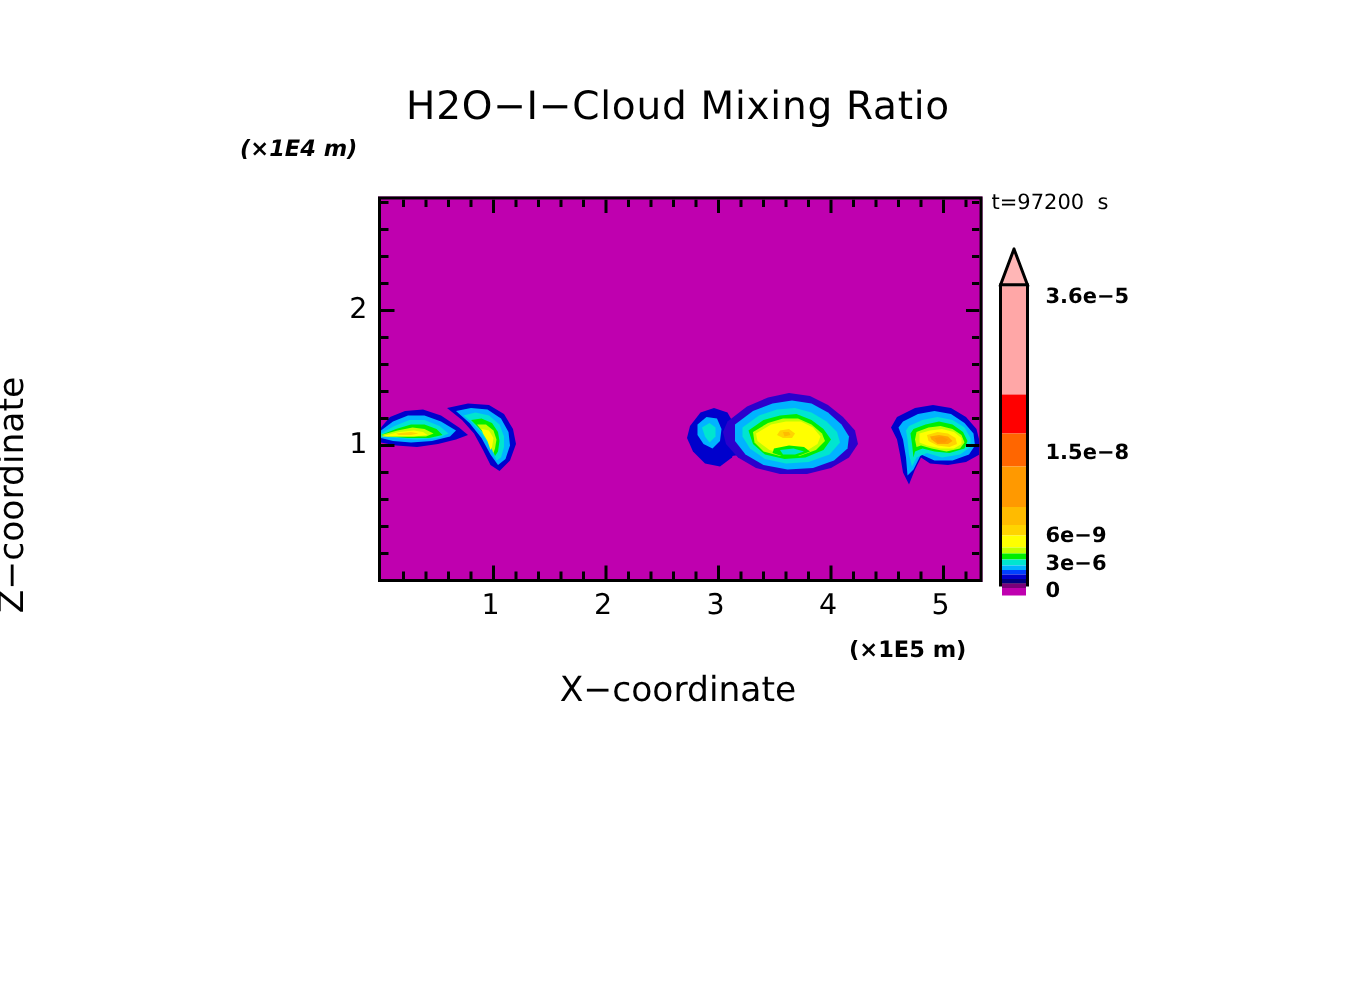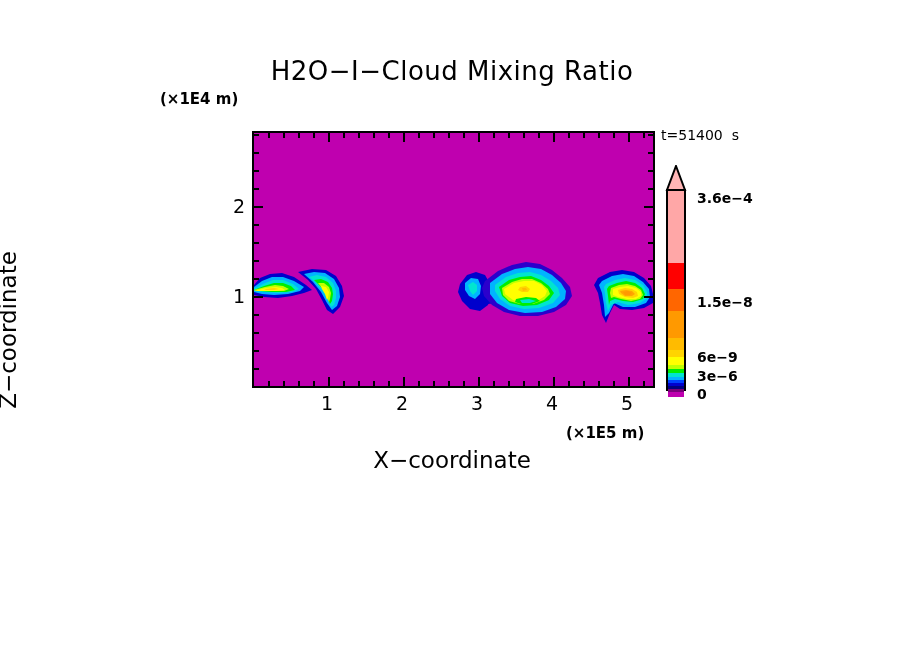--- a/index.html
+++ b/index.html
@@ -9,21 +9,21 @@
   }
   .abs{position:absolute;}
 
   
   #title{
     left:0;top:56px;width:904px;text-align:center;
     font-size:26px;letter-spacing:.5px;color:#000;
     font-family:"DejaVu Sans",sans-serif;white-space:pre;
   }
   #y-units{
-    left:160px;top:90px;font-size:15px;font-weight:bold;color:#000;white-space:pre;
+    left:160px;top:90px;font-size:15px;font-weight:bold;color:#000;white-space:pre;font-style:italic;
   }
   #x-units{
     left:566px;top:424px;font-size:15px;font-weight:bold;color:#000;white-space:pre;
   }
   #timestamp{
     left:661px;top:127px;font-size:14px;color:#000;white-space:pre;
   }
 
   
   #x-axis-title{
@@ -60,21 +60,21 @@
   .cb-band{width:100%;}
   #cb-arrow{left:664px;top:165px;width:24px;height:26px;}
   .cb-label{position:absolute;font-size:14px;font-weight:bold;color:#000;left:697px;white-space:pre;}
 </style>
 </head>
 <body>
 
 <div class="abs" id="title">H2O−I−Cloud Mixing Ratio</div>
 <div class="abs" id="y-units">(×1E4 m)</div>
 <div class="abs" id="x-units">(×1E5 m)</div>
-<div class="abs" id="timestamp">t=51400  s</div>
+<div class="abs" id="timestamp">t=97200  s</div>
 
 <div class="abs" id="x-axis-title">X−coordinate</div>
 <div class="abs" id="y-axis-title">Z−coordinate</div>
 
 <div class="abs" id="plot-frame">
   <svg id="contour-svg" width="399" height="253" viewBox="0 0 399 253">
     <rect x="0" y="0" width="399" height="253" fill="#BF00AF"></rect>
 
     <g>
       <path d="M0,152 L6,145 L16,141 L28,140 L40,144 L52,152 L58,157 L50,160 L38,163 L24,165 L10,164 L0,162 Z" fill="#0000CC"></path>
@@ -240,17 +240,17 @@
   <div class="cb-band" style="height:4px;background:#00EE00"></div>
   <div class="cb-band" style="height:4px;background:#00E5D0"></div>
   <div class="cb-band" style="height:3px;background:#00B4FF"></div>
   <div class="cb-band" style="height:3px;background:#0040FF"></div>
   <div class="cb-band" style="height:3px;background:#0000CC"></div>
   <div class="cb-band" style="height:3px;background:#000080"></div>
   <div class="cb-band" style="height:3px;background:#7A007A"></div>
   <div class="cb-band" style="height:5px;background:#BF00AF"></div>
 </div>
 
-<div class="cb-label" style="top:190px">3.6e−4</div>
+<div class="cb-label" style="top:190px">3.6e−5</div>
 <div class="cb-label" style="top:294px">1.5e−8</div>
 <div class="cb-label" style="top:349px">6e−9</div>
 <div class="cb-label" style="top:368px">3e−6</div>
 <div class="cb-label" style="top:386px">0</div>
 
 </body></html>

